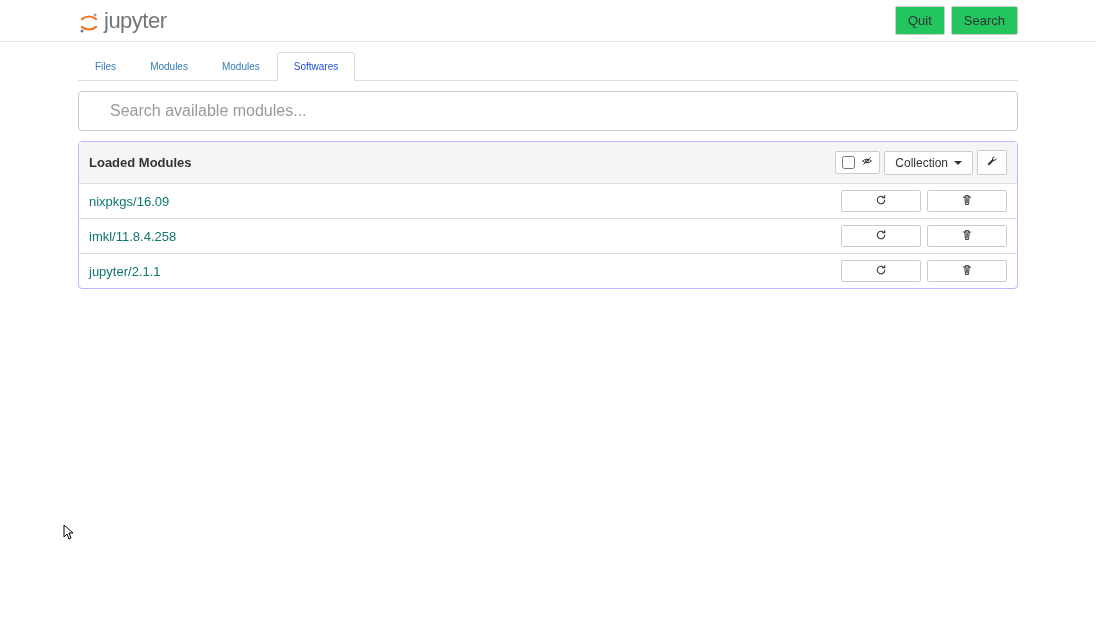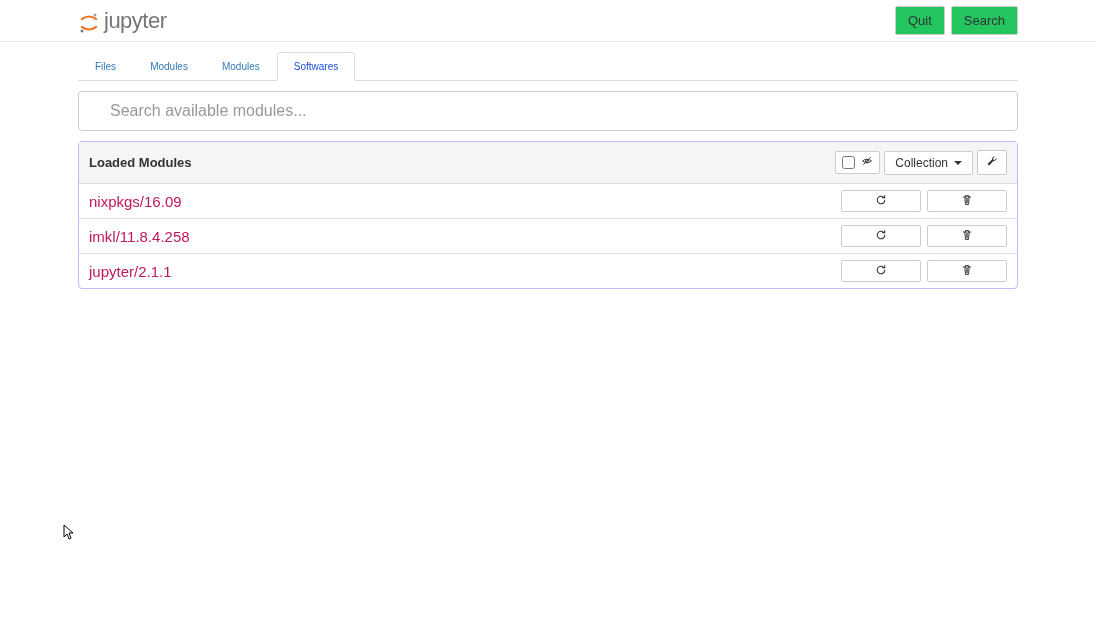--- a/index.html
+++ b/index.html
@@ -159,23 +159,23 @@
       display: flex;
       align-items: center;
       justify-content: space-between;
       padding: 6px 10px;
       border-bottom: 1px solid #ddd;
     }
     .module-row:last-child {
       border-bottom: none;
     }
     .module-link {
-      color: #be185d;
+      color: #0f766e;
       text-decoration: none;
-      font-size: 15px;
+      font-size: 13px;
       cursor: pointer;
     }
     .module-actions {
       display: flex;
       gap: 6px;
     }
     .action-btn {
       border: 1px solid #ccc;
       border-radius: 2px;
       width: 80px;

